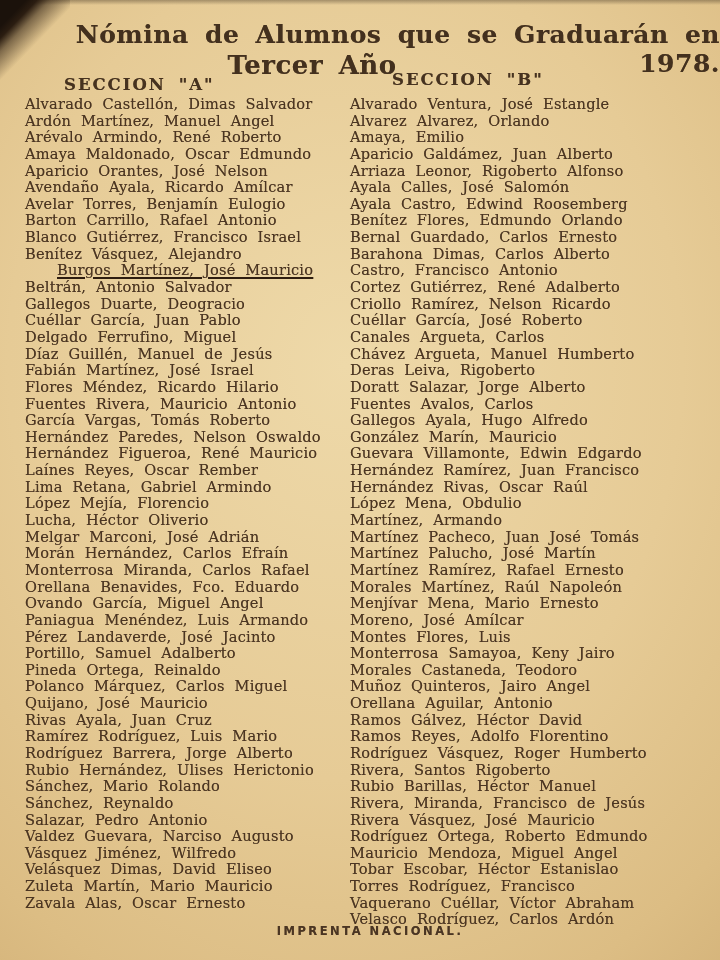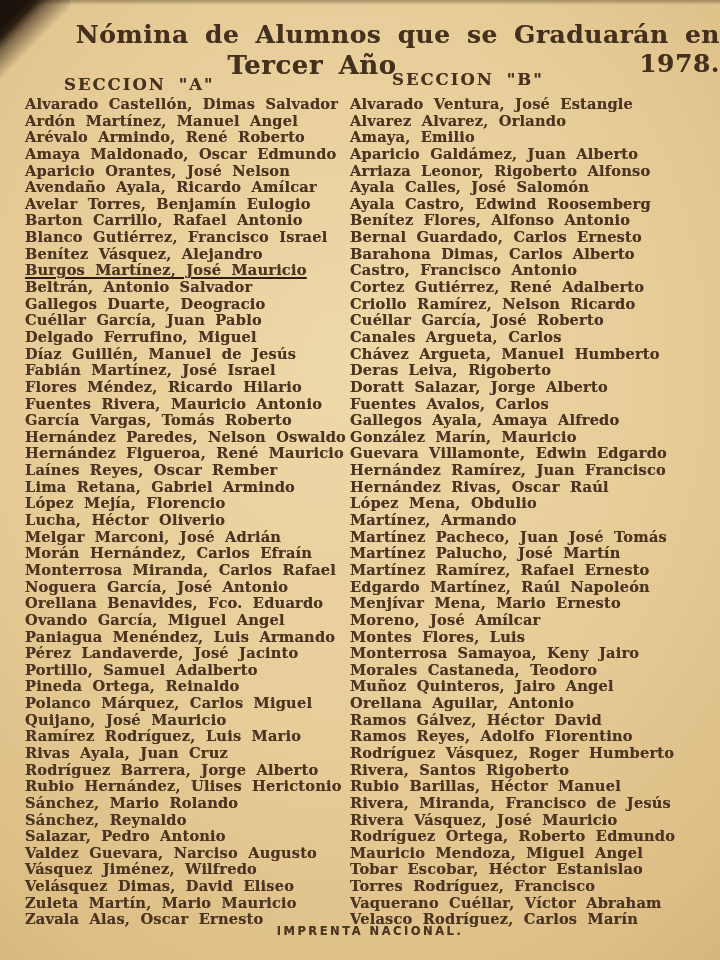--- a/index.html
+++ b/index.html
@@ -38,32 +38,33 @@
   }
   .sec-header {
     position: absolute; font-size: 16.5px; font-weight: bold;
     letter-spacing: 2px; word-spacing: 5px; color: #46321f;
     text-shadow: 0 0 0.4px rgba(60,40,20,0.5);
   }
   .header-a { top: 75px; left: 64px; }
   .header-b { top: 70px; left: 392px; }
   .col {
     position: absolute; top: 96px;
-    font-size: 14.6px; font-weight: bold; line-height: 16.65px;
+    font-size: 14.6px; font-weight: normal; line-height: 16.65px;
     letter-spacing: 0.2px; word-spacing: 5px; white-space: nowrap;
     color: #4b3522; text-shadow: 0 0 0.4px rgba(60,40,20,0.55);
   }
   .col-a { left: 25px; width: 338px; }
   .col-b { left: 350px; width: 352px; }
   .row { height: 16.65px; }
   .underlined {
     text-decoration: underline;
     text-decoration-thickness: 2px;
     text-decoration-color: #2e1d10;
     text-underline-offset: 2px;
+    margin-left: 32px;
   }
   .footer {
     position: absolute; top: 924px; left: 10px; width: 720px;
     text-align: center; font-family: "DejaVu Sans", sans-serif;
     font-size: 11.5px; font-weight: bold; letter-spacing: 2.5px;
     color: #4a3523; text-shadow: 0 0 0.4px rgba(60,40,20,0.5);
   }
 </style>
 </head>
 <body>
@@ -189,23 +190,20 @@
       </div>
 
       <div class="row">
         <span class="nm">Morán Hernández, Carlos Efraín</span>
       </div>
 
       <div class="row">
         <span class="nm">Monterrosa Miranda, Carlos Rafael</span>
       </div>
 
-      <div class="row">
-        <span class="nm">Noguera García, José Antonio</span>
-      </div>
 
       <div class="row">
         <span class="nm">Orellana Benavides, Fco. Eduardo</span>
       </div>
 
       <div class="row">
         <span class="nm">Ovando García, Miguel Angel</span>
       </div>
 
       <div class="row">
@@ -226,28 +224,28 @@
 
       <div class="row">
         <span class="nm">Polanco Márquez, Carlos Miguel</span>
       </div>
 
       <div class="row">
         <span class="nm">Quijano, José Mauricio</span>
       </div>
 
       <div class="row">
+        <span class="nm">Rivas Ayala, Juan Cruz</span>
+      </div>
+
+      <div class="row">
         <span class="nm">Ramírez Rodríguez, Luis Mario</span>
       </div>
 
       <div class="row">
-        <span class="nm">Rivas Ayala, Juan Cruz</span>
-      </div>
-
-      <div class="row">
         <span class="nm">Rodríguez Barrera, Jorge Alberto</span>
       </div>
 
       <div class="row">
         <span class="nm">Rubio Hernández, Ulises Herictonio</span>
       </div>
 
       <div class="row">
         <span class="nm">Sánchez, Mario Rolando</span>
       </div>
@@ -305,21 +303,21 @@
 
       <div class="row">
         <span class="nm">Ayala Calles, José Salomón</span>
       </div>
 
       <div class="row">
         <span class="nm">Ayala Castro, Edwind Roosemberg</span>
       </div>
 
       <div class="row">
-        <span class="nm">Benítez Flores, Alfonso Antonio</span>
+        <span class="nm">Benítez Flores, Edmundo Orlando</span>
       </div>
 
       <div class="row">
         <span class="nm">Bernal Guardado, Carlos Ernesto</span>
       </div>
 
       <div class="row">
         <span class="nm">Barahona Dimas, Carlos Alberto</span>
       </div>
 
@@ -353,21 +351,21 @@
 
       <div class="row">
         <span class="nm">Doratt Salazar, Jorge Alberto</span>
       </div>
 
       <div class="row">
         <span class="nm">Fuentes Avalos, Carlos</span>
       </div>
 
       <div class="row">
-        <span class="nm">Gallegos Ayala, Amaya Alfredo</span>
+        <span class="nm">Gallegos Ayala, Hugo Alfredo</span>
       </div>
 
       <div class="row">
         <span class="nm">González Marín, Mauricio</span>
       </div>
 
       <div class="row">
         <span class="nm">Guevara Villamonte, Edwin Edgardo</span>
       </div>
 
@@ -393,21 +391,21 @@
 
       <div class="row">
         <span class="nm">Martínez Palucho, José Martín</span>
       </div>
 
       <div class="row">
         <span class="nm">Martínez Ramírez, Rafael Ernesto</span>
       </div>
 
       <div class="row">
-        <span class="nm">Edgardo Martínez, Raúl Napoleón</span>
+        <span class="nm">Morales Martínez, Raúl Napoleón</span>
       </div>
 
       <div class="row">
         <span class="nm">Menjívar Mena, Mario Ernesto</span>
       </div>
 
       <div class="row">
         <span class="nm">Moreno, José Amílcar</span>
       </div>
 
@@ -473,18 +471,18 @@
 
       <div class="row">
         <span class="nm">Torres Rodríguez, Francisco</span>
       </div>
 
       <div class="row">
         <span class="nm">Vaquerano Cuéllar, Víctor Abraham</span>
       </div>
 
       <div class="row">
-        <span class="nm">Velasco Rodríguez, Carlos Marín</span>
+        <span class="nm">Velasco Rodríguez, Carlos Ardón</span>
       </div>
     </div>
 
   <div class="footer">IMPRENTA NACIONAL.</div>
 </div>
 
 </body></html>

